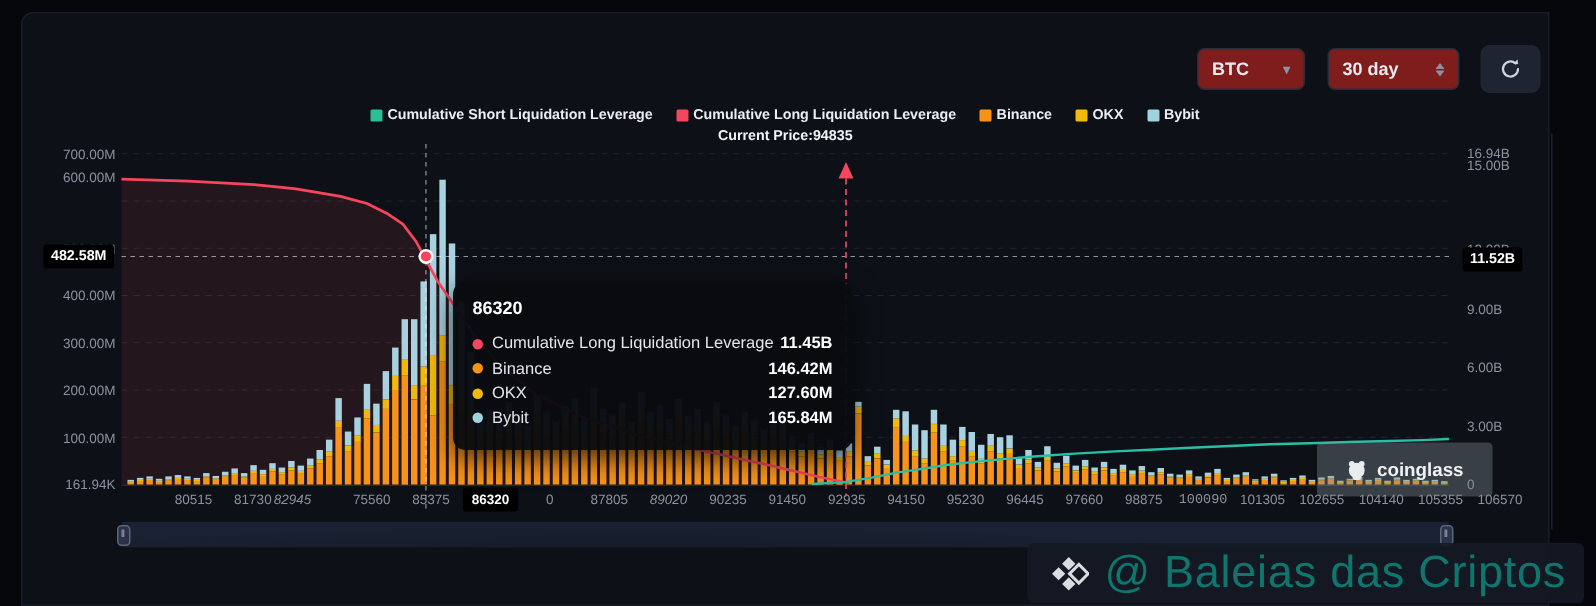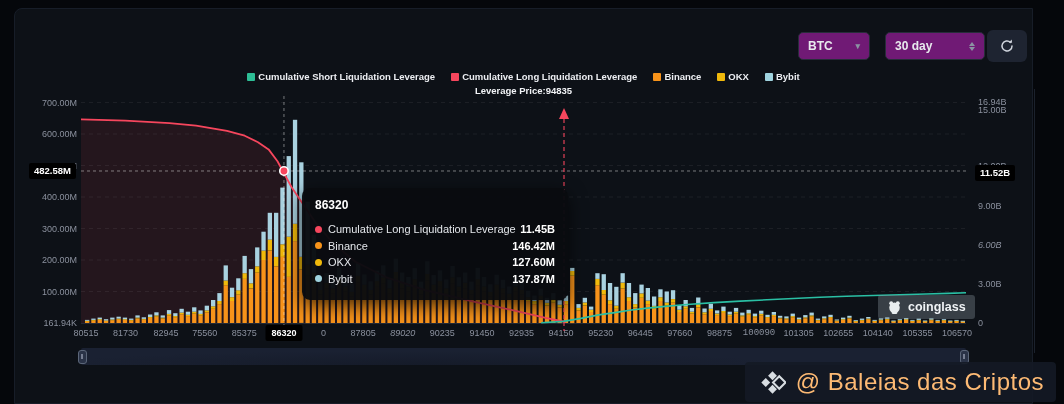--- a/index.html
+++ b/index.html
@@ -2,25 +2,25 @@
 <html><head>
 <meta charset="utf-8">
 <style>
   * { margin:0; padding:0; box-sizing:border-box; }
   html,body { width:1064px; height:404px; background:#05070b; overflow:hidden;
               font-family:"Liberation Sans", sans-serif; }
   #card { position:absolute; left:14px; top:8px; width:1019px; height:396px;
           background:#0d1117; border:1px solid #171d28; border-radius:8px 0 0 0; }
   #title { position:absolute; left:16px; top:28px; font-size:15px; font-weight:700; color:#ffffff; }
   
-  .ctl { position:absolute; height:28px; background:#701a75; border:1px solid #272d3a;
+  .ctl { position:absolute; height:28px; background:#7f1d1d; border:1px solid #272d3a;
          border-radius:5px; color:#e8eaee; font-size:12px; font-weight:600;
          display:flex; align-items:center; justify-content:space-between; padding:0 9px; cursor:pointer; }
   #symbol-select { left:783px; top:23px; width:72px; }
-  #timeframe-select { left:870px; top:23px; width:100px; }
+  #timeframe-select { left:870px; top:23px; width:88px; }
   .caret { color:#8b93a3; font-size:9px; margin-left:8px; }
   .spinner { display:flex; flex-direction:column; gap:1px; margin-left:8px; }
   .spinner i { width:0; height:0; border-left:3.5px solid transparent; border-right:3.5px solid transparent; }
   .spinner .up { border-bottom:4px solid #8b93a3; }
   .spinner .dn { border-top:4px solid #8b93a3; }
   #refresh-button { position:absolute; left:972px; top:21px; width:40px; height:32px;
          background:#1e2431; border-radius:6px; display:flex; align-items:center;
          justify-content:center; cursor:pointer; }
   
   #legend { position:absolute; left:66px; top:62px; width:885px; display:flex;
@@ -30,49 +30,49 @@
   .lg-tx { font-size:9.5px; font-weight:600; color:#eceef2; }
   #current-price-label { position:absolute; left:66px; top:76px; width:885px; text-align:center;
             font-size:9.5px; font-weight:700; color:#f2f4f7; }
   
   #left-axis, #right-axis, #x-axis { position:absolute; left:0; top:0; }
   .ytick { position:absolute; font-size:9px; color:#8b919e; }
   .ytick-l { width:62px; text-align:right; left:0; }
   .ytick-r { left:963px; }
   .y-hl { position:absolute; background:#000; color:#fff; font-size:9.5px; font-weight:700;
           padding:2.5px 5px; border-radius:2px; z-index:4; }
-  .xtick { position:absolute; top:319px; transform:translateX(-50%); font-size:9px; color:#8b919e; white-space:nowrap; }
+  .xtick { position:absolute; top:319px; transform:translateX(-50%); font-size:9px; color:#8b919e; white-space:nowrap;margin-left:43px; }
   .xtick.hl { background:#000; color:#fff; font-weight:700; padding:2.5px 6px 3.5px; border-radius:2px;
               top:316px; z-index:4; }
   
   #tooltip { position:absolute; left:287px; top:179px; width:266px; height:112px;
              background:rgba(9,11,15,0.97); border-radius:8px; box-shadow:0 6px 18px rgba(0,0,0,0.7);
              padding:10px 13px; z-index:6; }
   #tooltip-header { font-size:12px; font-weight:700; color:#ffffff; margin-bottom:9px; }
   .tt-row { display:flex; align-items:center; height:16.5px; }
   .tt-dot { width:7px; height:7px; border-radius:50%; margin-right:6px; flex:none; }
   .tt-name { font-size:11px; color:#e3e6ea; }
   .tt-val { margin-left:auto; font-size:11px; font-weight:700; color:#ffffff; }
   
-  #coinglass-watermark { position:absolute; left:863px; top:286px; height:24px;
-      display:flex; align-items:center; gap:6px; padding:0 9px;
+  #coinglass-watermark { position:absolute; left:863px; top:286px; height:36px;
+      display:flex; align-items:center; gap:6px; padding:0 19px;
       background:rgba(125,140,146,0.38); border-radius:3px; z-index:3; }
   #coinglass-watermark span { font-size:12.5px; font-weight:600; color:#f0f3f5; }
   
   #navigator { position:absolute; left:66px; top:339px; width:885px; height:17px;
       background:#1a2132; border-radius:2px;
       background-image:radial-gradient(ellipse 60% 120% at 38% 100%, #151b29 0%, rgba(26,33,50,0) 70%); }
   .nav-handle { position:absolute; top:1.5px; width:9px; height:14px; background:#2a3347;
       border:1px solid #5b6679; border-radius:3px; color:#aab2c4; font-size:7px;
       display:flex; align-items:center; justify-content:center; cursor:ew-resize; letter-spacing:1px; }
   
   #footer-watermark { position:absolute; right:8px; top:362px; height:40px;
       display:flex; align-items:center; gap:10px; padding:0 12px 0 14px;
       background:rgba(20,25,37,0.9); border-radius:4px; z-index:8; }
-  #footer-watermark span { font-size:24px; color:#fdba74; letter-spacing:0.5px; }
+  #footer-watermark span { font-size:30px; color:#0f766e; letter-spacing:0.5px; }
   #plot-svg { position:absolute; left:0; top:0; z-index:1; }
   #right-divider { position:absolute; left:1019px; top:80px; width:1px; height:264px; background:#1b212c; }
 </style>
 </head>
 <body>
 
 <div id="card">
 
   <div id="symbol-select" class="ctl">
     <span>BTC</span>
@@ -107,21 +107,21 @@
       </div>
       <div class="lg-item">
         <span class="lg-sw" style="background: rgb(240, 185, 11);"></span>
         <span class="lg-tx">OKX</span>
       </div>
       <div class="lg-item">
         <span class="lg-sw" style="background: rgb(159, 211, 223);"></span>
         <span class="lg-tx">Bybit</span>
       </div>
     </div>
-  <div id="current-price-label">Leverage Price:94835</div>
+  <div id="current-price-label">Current Price:94835</div>
 
   <svg id="plot-svg" width="1019" height="396">
       <path d="M66 110.41999999999999 L110.3 111.7 L154.5 114.1 L181.1 116.7 L194.3 118.9 L212.0 121.9 L229.7 126.7 L243.0 133.3 L253.6 140.4 L262.5 152.2 L268.7 163.7 L276.6 178.3 L287.3 193.9 L300.5 213.5 L318.2 234.4 L340.4 252.7 L371.3 268.3 L411.2 281.4 L455.4 291.8 L499.6 301.6 L530.6 308.8 L551.0 313.0 L551.0 314 L66 314 Z" fill="rgba(246,70,93,0.10)"></path>
       <line x1="66" x2="951" y1="93.5" y2="93.5" stroke="rgba(255,255,255,0.09)" stroke-dasharray="4 4" stroke-width="0.7"></line>
       <line x1="66" x2="951" y1="125" y2="125" stroke="rgba(255,255,255,0.09)" stroke-dasharray="4 4" stroke-width="0.7"></line>
       <line x1="66" x2="951" y1="156.5" y2="156.5" stroke="rgba(255,255,255,0.09)" stroke-dasharray="4 4" stroke-width="0.7"></line>
       <line x1="66" x2="951" y1="188" y2="188" stroke="rgba(255,255,255,0.09)" stroke-dasharray="4 4" stroke-width="0.7"></line>
       <line x1="66" x2="951" y1="219.5" y2="219.5" stroke="rgba(255,255,255,0.09)" stroke-dasharray="4 4" stroke-width="0.7"></line>
       <line x1="66" x2="951" y1="251" y2="251" stroke="rgba(255,255,255,0.09)" stroke-dasharray="4 4" stroke-width="0.7"></line>
       <line x1="66" x2="951" y1="282.5" y2="282.5" stroke="rgba(255,255,255,0.09)" stroke-dasharray="4 4" stroke-width="0.7"></line>
@@ -550,43 +550,43 @@
       <path d="M526.2 313.7 L548.3 312.4 L566.0 309.4 L583.7 305.9 L599.7 303.6 L614.7 301.2 L632.4 299.1 L650.1 297.4 L672.2 295.5 L698.8 293.6 L725.3 292.1 L751.9 290.8 L778.4 289.5 L805.0 288.3 L831.5 287.2 L858.1 286.5 L884.6 285.7 L911.2 285.0 L933.3 284.4 L951.0 283.7" fill="none" stroke="#2ABFA4" stroke-width="1.6" stroke-linejoin="round"></path>
       <line x1="268.9545454545455" x2="268.9545454545455" y1="87" y2="332" stroke="rgba(255,255,255,0.55)" stroke-dasharray="3 3" stroke-width="0.8"></line>
       <line x1="66" x2="951" y1="161.9873" y2="161.9873" stroke="rgba(255,255,255,0.55)" stroke-dasharray="3 3" stroke-width="0.8"></line>
       <line x1="549" x2="549" y1="110" y2="322" stroke="#F6465D" stroke-dasharray="4 3" stroke-width="1.1"></line>
       <path d="M549 99 L544 110 L554 110 Z" fill="#F6465D"></path>
       <circle cx="268.9545454545455" cy="161.9873" r="4.2" fill="#F6465D" stroke="#ffffff" stroke-width="1.6"></circle>
     </svg>
 
   <div id="left-axis">
       <div class="ytick ytick-l" style="top: 88.5px;">700.00M</div>
-      <div class="ytick ytick-l" style="top: 120px;">600.00M</div>
+      <div class="ytick ytick-l" style="top: 104px;">600.00M</div>
       <div class="ytick ytick-l" style="top: 151.5px;">500.00M</div>
       <div class="ytick ytick-l" style="top: 183px;">400.00M</div>
       <div class="ytick ytick-l" style="top: 214.5px;">300.00M</div>
       <div class="ytick ytick-l" style="top: 246px;">200.00M</div>
       <div class="ytick ytick-l" style="top: 277.5px;">100.00M</div>
       <div class="ytick ytick-l" style="top: 309px;">161.94K</div>
       <div class="y-hl" style="left: 14px; top: 153.987px;">482.58M</div>
     </div>
   <div id="right-axis">
       <div class="ytick ytick-r" style="top: 87.933px;">16.94B</div>
       <div class="ytick ytick-r" style="top: 96px;">15.00B</div>
       <div class="ytick ytick-r" style="top: 152.4px;">12.00B</div>
       <div class="ytick ytick-r" style="top: 191.55px;">9.00B</div>
-      <div class="ytick ytick-r" style="top: 230.7px; font-style: italic;">6.00B</div>
+      <div class="ytick ytick-r" style="top: 230.7px;">6.00B</div>
       <div class="ytick ytick-r" style="top: 269.85px;">3.00B</div>
       <div class="ytick ytick-r" style="top: 309px;">0</div>
       <div class="y-hl" style="left: 960px; top: 155.664px;">11.52B</div>
     </div>
   <div id="x-axis">
       <div class="xtick" style="left: 71px;">80515</div>
       <div class="xtick" style="left: 110.591px;">81730</div>
-      <div class="xtick" style="left: 151px;">82945</div>
+      <div class="xtick" style="left: 137px; font-style: italic;">82945</div>
       <div class="xtick" style="left: 189.773px;">75560</div>
       <div class="xtick" style="left: 229.364px;">85375</div>
       <div class="xtick hl" style="left: 268.955px;">86320</div>
       <div class="xtick" style="left: 308.545px;">0</div>
       <div class="xtick" style="left: 348.136px;">87805</div>
       <div class="xtick" style="left: 387.727px; font-style: italic;">89020</div>
       <div class="xtick" style="left: 427.318px;">90235</div>
       <div class="xtick" style="left: 466.909px;">91450</div>
       <div class="xtick" style="left: 506.5px;">92935</div>
       <div class="xtick" style="left: 546.091px;">94150</div>
@@ -617,21 +617,21 @@
           <span class="tt-val">146.42M</span>
         </div>
         <div class="tt-row">
           <span class="tt-dot" style="background: rgb(240, 185, 11);"></span>
           <span class="tt-name">OKX</span>
           <span class="tt-val">127.60M</span>
         </div>
         <div class="tt-row">
           <span class="tt-dot" style="background: rgb(159, 211, 223);"></span>
           <span class="tt-name">Bybit</span>
-          <span class="tt-val">137.87M</span>
+          <span class="tt-val">165.84M</span>
         </div>
       </div>
   </div>
 
   <div id="coinglass-watermark">
     <svg width="15" height="15" viewBox="0 0 16 16">
       <circle cx="4.5" cy="3.5" r="2.1" fill="#e8edef"></circle>
         <circle cx="11.5" cy="3.5" r="2.1" fill="#e8edef"></circle>
       <circle cx="8" cy="8.2" r="5.6" fill="#e8edef"></circle>
       <rect x="5" y="11.5" width="6" height="3.5" rx="1.5" fill="#e8edef"></rect>

